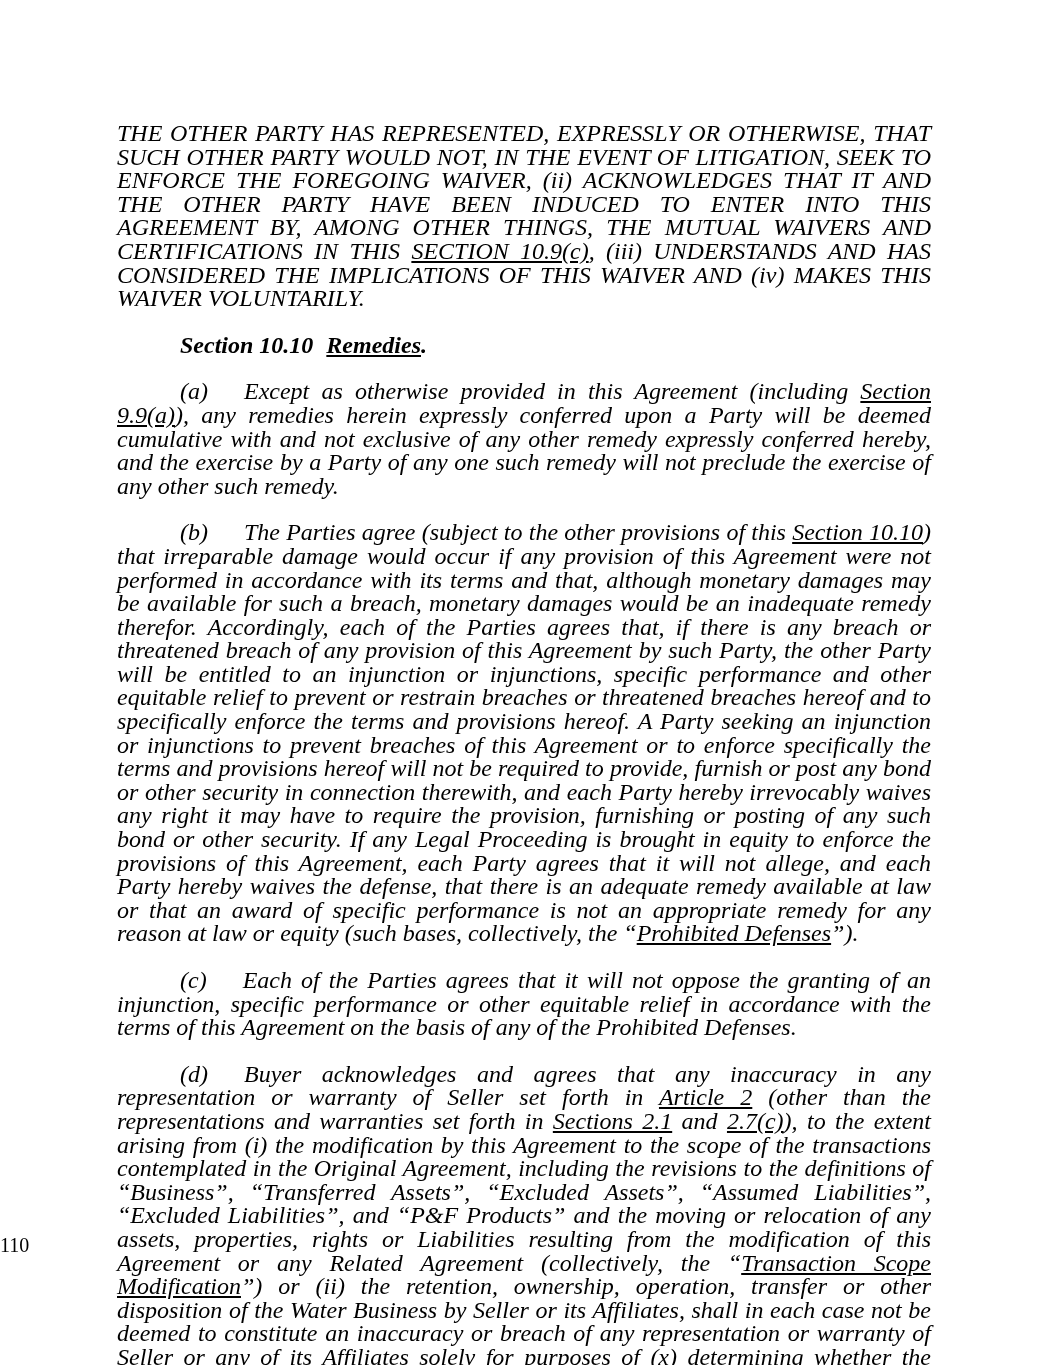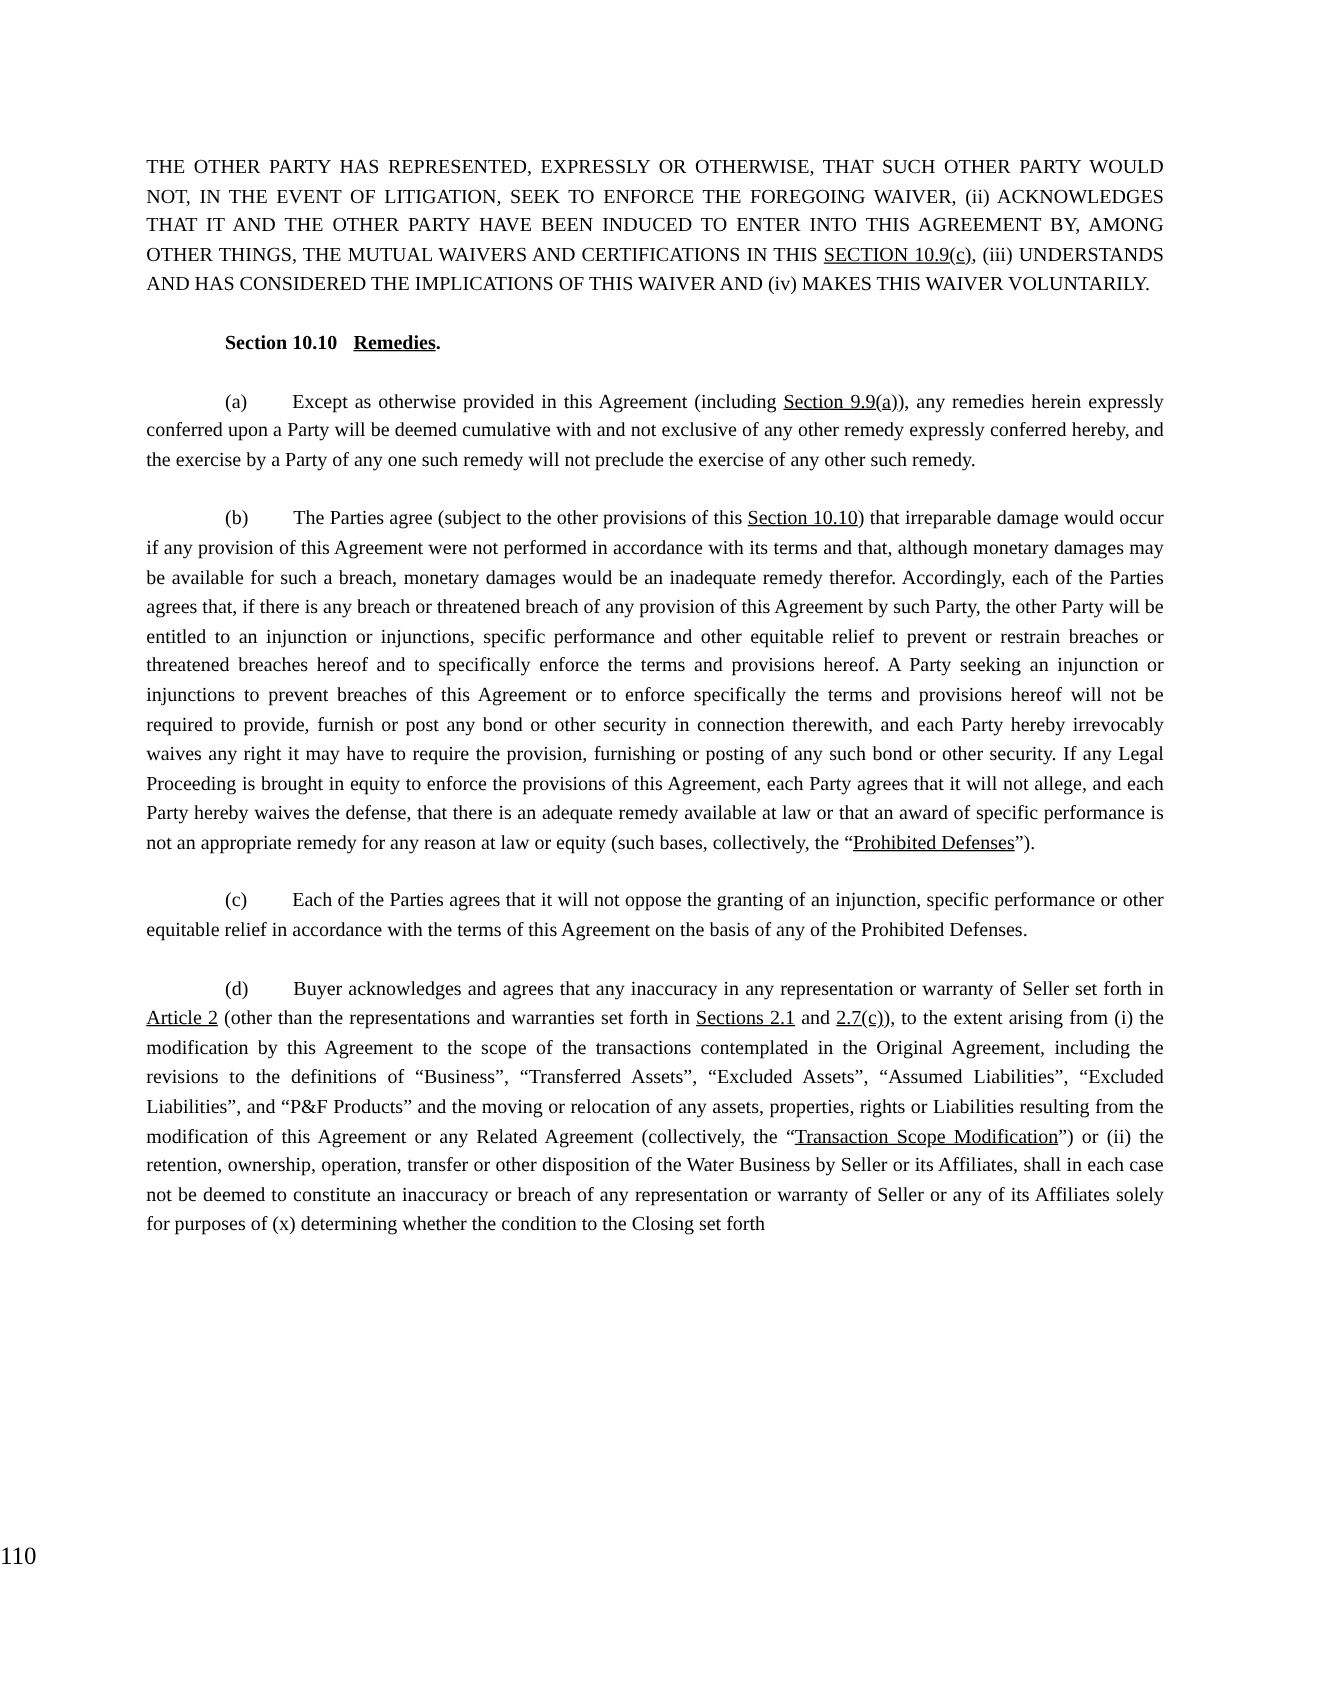--- a/index.html
+++ b/index.html
@@ -17,24 +17,25 @@
     overflow: hidden;
   }
   .content {
     position: absolute;
     left: 117px;
     top: 122px;
     width: 814px;
   }
   p.para {
     margin: 0 0 23px 0;
-    font-size: 16px;
+    font-size: 24px;
     line-height: 23.6px;
     text-align: justify;
     text-justify: inter-word;
+    font-style: italic;
   }
   p.indent {
     text-indent: 63px;
     margin-top: 11px;
   }
   .b { font-weight: bold; }
   .u { text-decoration: underline; }
   .tab {
     display: inline-block;
     width: 36px;

